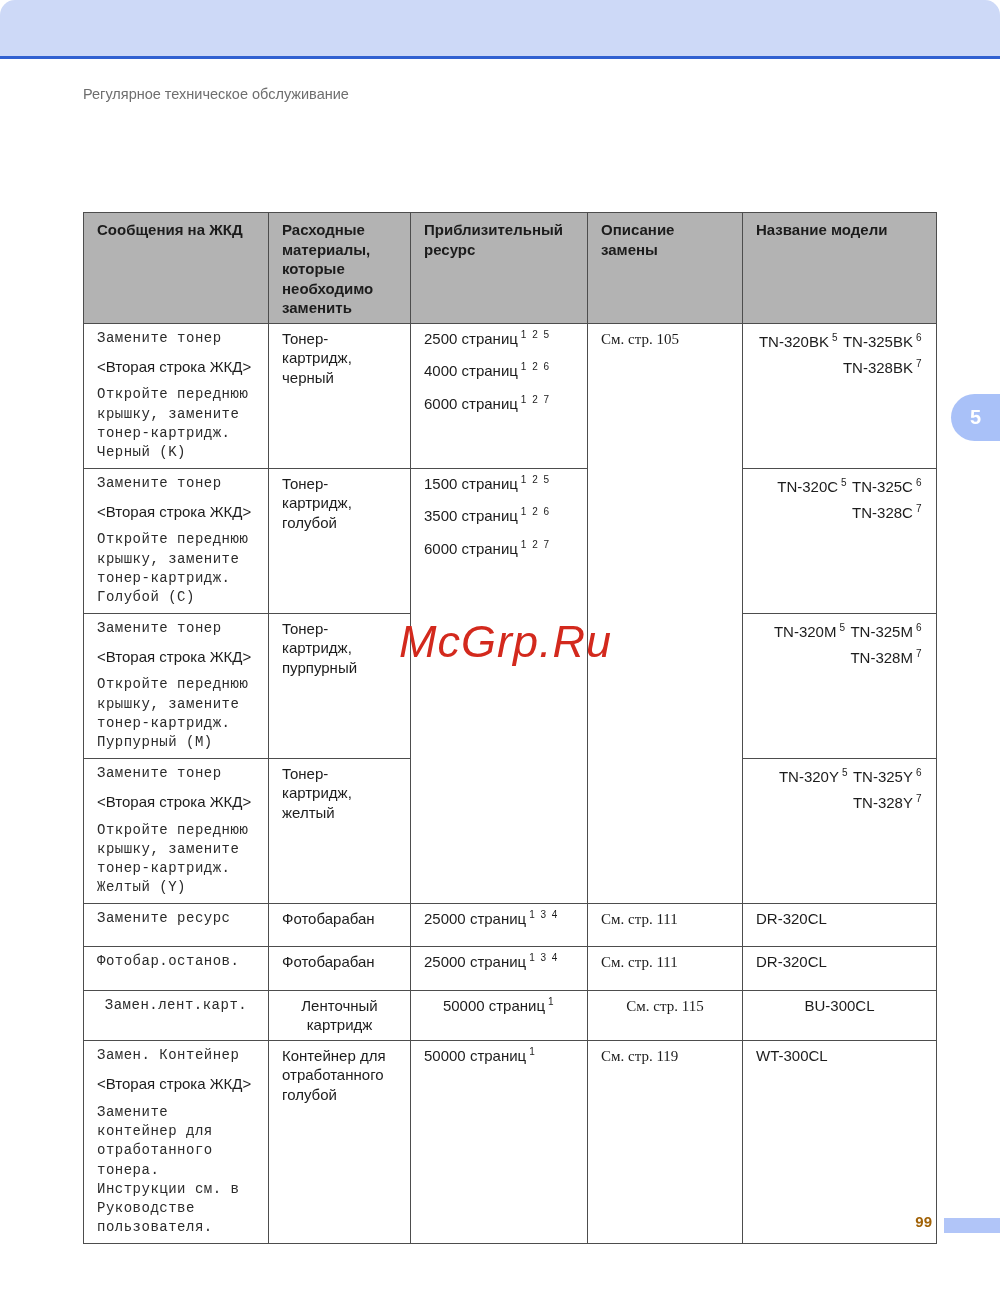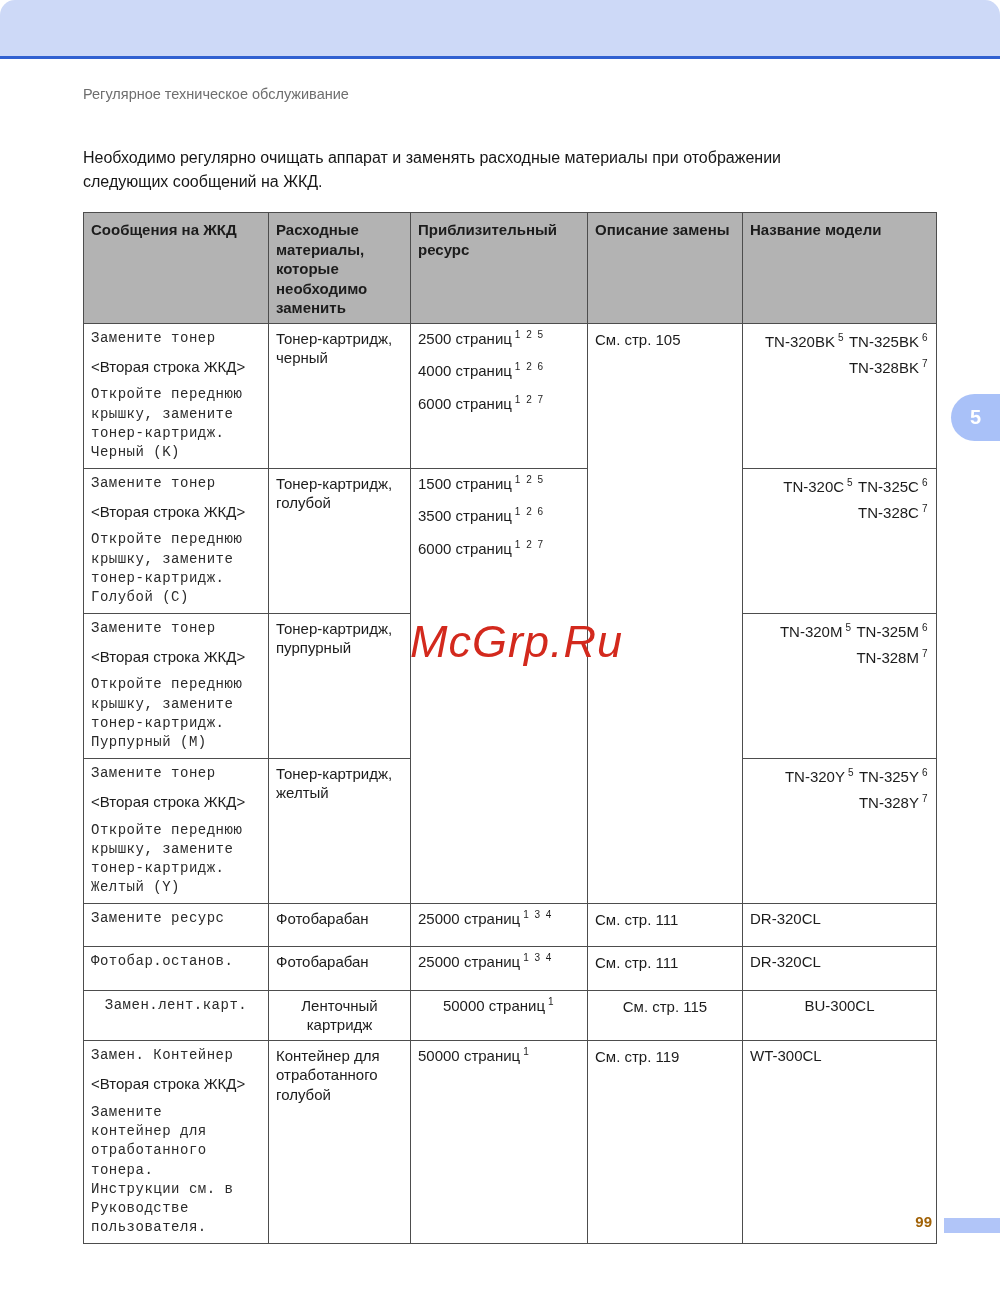--- a/index.html
+++ b/index.html
@@ -17,21 +17,21 @@
   }
   .intro {
     position:absolute; left:83px; top:146px; width:860px;
     font-size:16px; color:#161616; line-height:1.5; white-space:pre-line;
   }
   table.maintable {
     position:absolute; left:83px; top:212px; width:853px;
     border-collapse:collapse; table-layout:fixed;
   }
   .maintable th, .maintable td {
-    border:1px solid #4d4d4d; vertical-align:top; padding:5px 7px;
+    border:1px solid #4d4d4d; vertical-align:top; padding:5px 13px;
     font-size:15px; line-height:1.3; overflow:hidden;
   }
   .maintable th {
     background:#b3b3b3; text-align:left; font-weight:bold; padding-top:7px;
   }
   tr.h-head   { height:103px; }
   tr.h-toner  { height:140px; }
   tr.h-toner2 { height:141px; }
   tr.h-small  { height:30px; }
   tr.h-belt   { height:48px;text-align:center; }
@@ -40,23 +40,23 @@
     font-family:"Liberation Mono","DejaVu Sans Mono",monospace;
     font-size:14px; letter-spacing:0.5px; color:#2b2b2b; line-height:1.38;
   }
   .lcd2 { font-size:15px; color:#1c1c1c; margin:9px 0 9px 0; letter-spacing:0; }
   .pre { white-space:pre-line; }
   .life-line { margin-bottom:13px; white-space:nowrap; }
   .life-line sup, .model-line sup, .model-cell sup {
     font-size:10px; letter-spacing:1.5px; margin-left:3px; line-height:0;
   }
   .model-line { line-height:1.75; white-space:nowrap;text-align:right; }
-  .desc-cell span { display:inline-block; margin-top:1px; }
+  .desc-cell span { display:inline-block; margin-top:1px;font-family:Liberation Serif, serif; }
   .watermark {
-    position:absolute; left:410px; top:616px; z-index:5;
+    position:absolute; left:399px; top:616px; z-index:5;
     font-size:45px; font-style:italic; color:#d3291d; letter-spacing:1px;
     white-space:nowrap;
   }
   .chapter-tab {
     position:absolute; right:0; top:394px; width:49px; height:47px;
     background:#a9c1f8; border-radius:24px 0 0 24px;
     color:#ffffff; font-size:20px; font-weight:bold;
     display:flex; align-items:center; justify-content:center;
   }
   .page-number {
@@ -70,22 +70,20 @@
 </style>
 </head>
 <body>
 
 <div class="page">
 
   <div class="top-band"></div>
 
   <div class="running-header">Регулярное техническое обслуживание</div>
 
-  <div class="intro">Необходимо регулярно очищать аппарат и заменять расходные материалы при отображении
-следующих сообщений на ЖКД.</div>
 
   <table class="maintable">
     <colgroup>
       <col style="width:185px">
         <col style="width:142px">
         <col style="width:177px">
       <col style="width:155px">
         <col style="width:194px">
     </colgroup>
     <thead>

